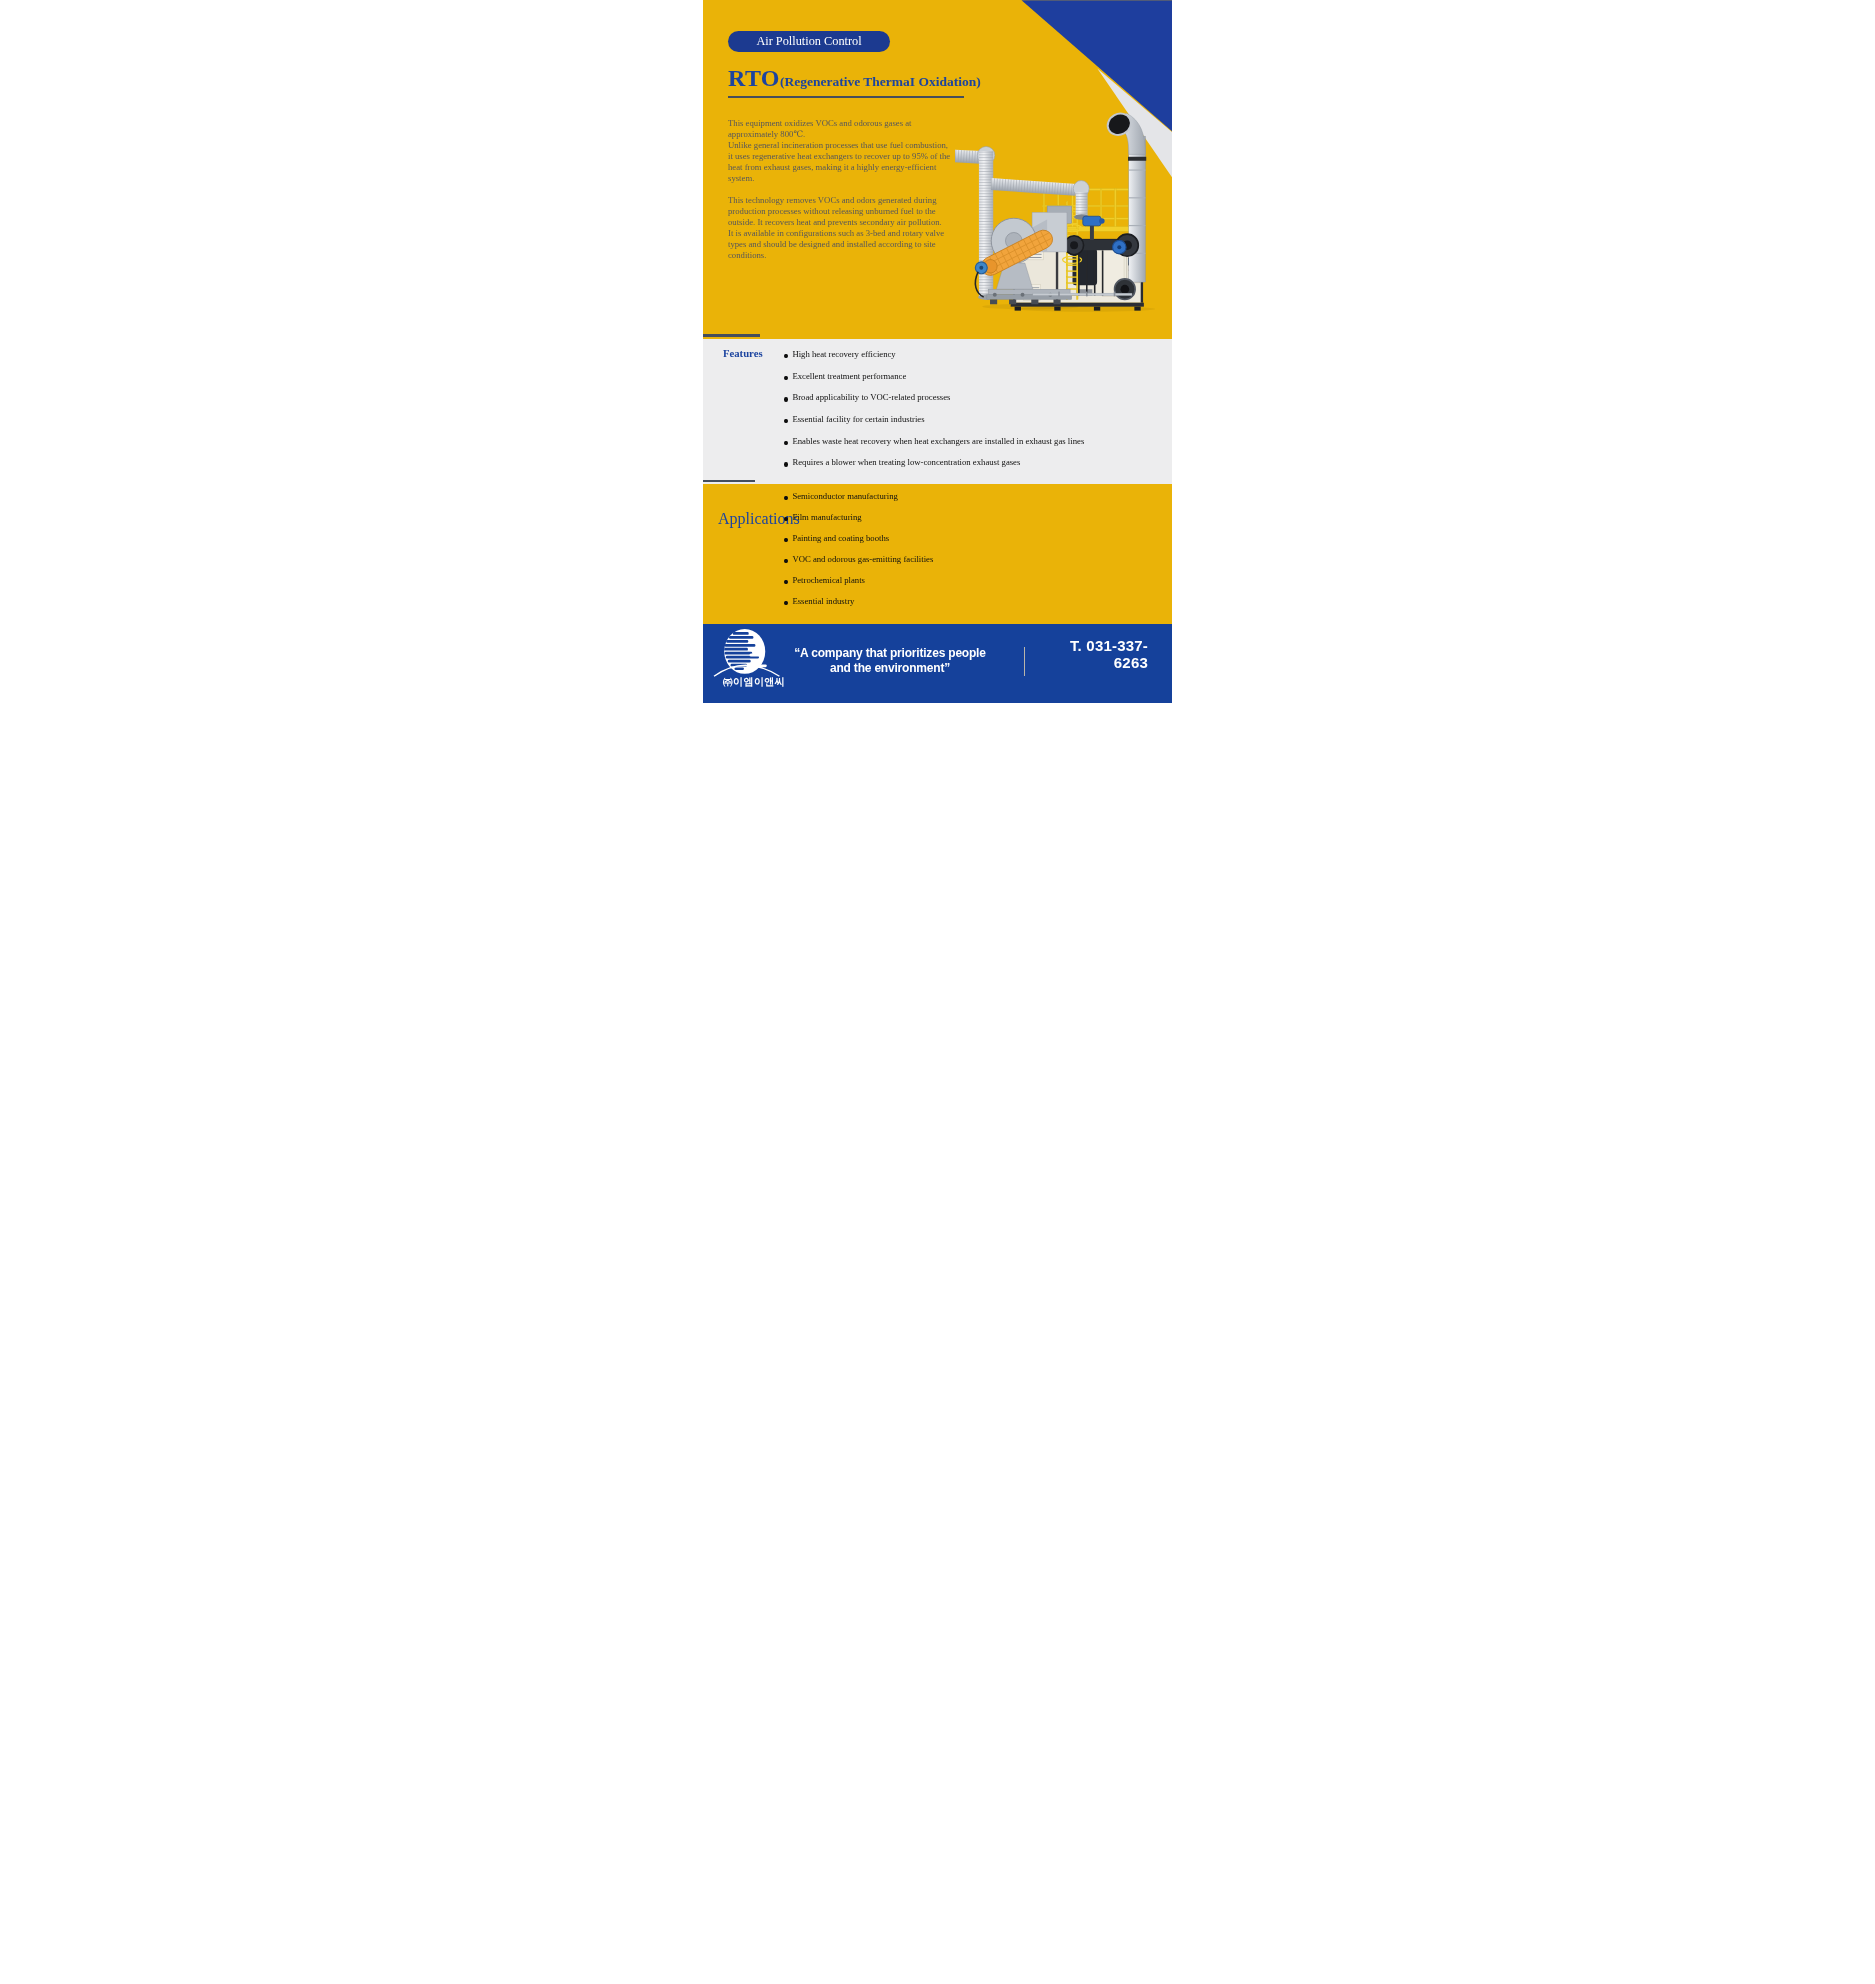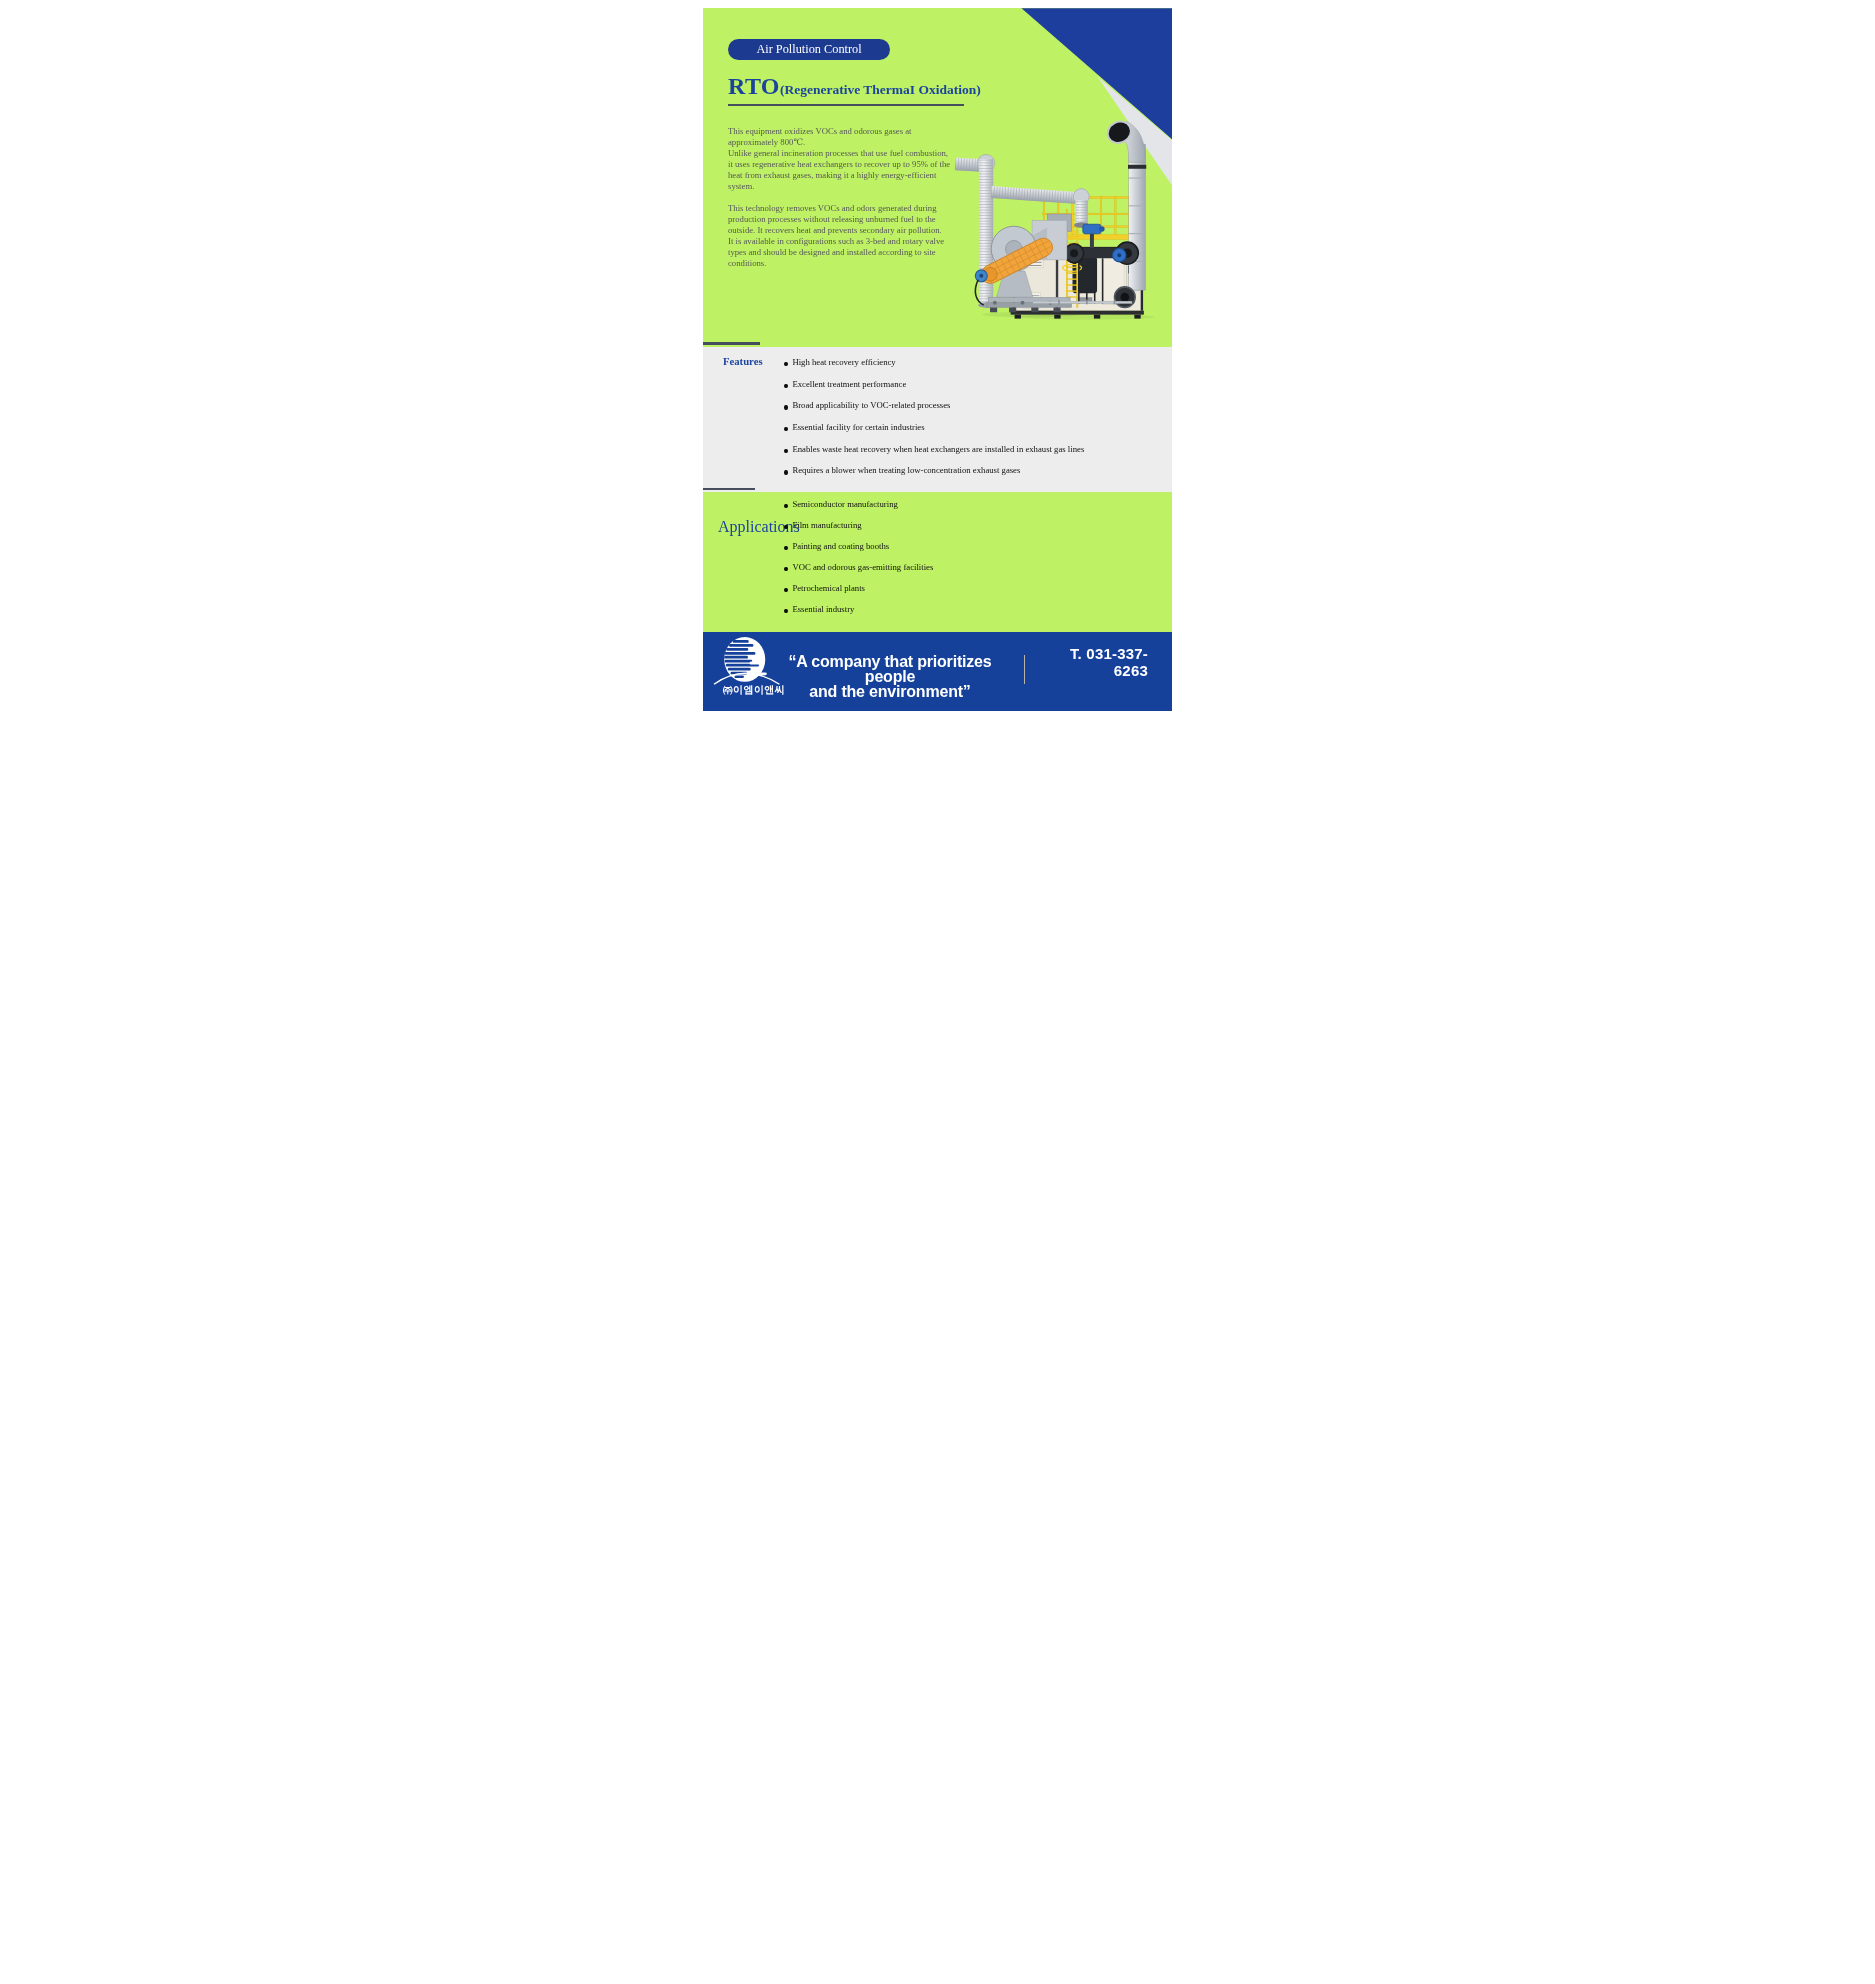--- a/index.html
+++ b/index.html
@@ -3,21 +3,21 @@
 <meta charset="utf-8">
 <style>
   :root{
     --navy_triangle:#1e3e9e; --pill_navy:#1c3a90; --heading_blue:#1c449f;
     --footer_blue:#15419b; --body_gray:#57575a; --bar_slate:#454e5c;
     --features_bg:#ededee; --equipment_yellow:#f2cf2a; --equipment_orange:#f1a43c;
   }
   *{margin:0;padding:0;box-sizing:border-box}
   html,body{background:#ffffff}
   body{font-family:"Liberation Serif","DejaVu Serif",serif}
-  .page{position:relative;width:469px;height:703px;background:#bef264;overflow:hidden;margin:8px auto}
+  .page{position:relative;width:469px;height:703px;background:#eab308;overflow:hidden;margin:0 auto}
 
   .corner-svg{position:absolute;top:0;left:0;pointer-events:none}
 
   .pill{position:absolute;left:25px;top:31px;width:162px;height:21px;border-radius:10.7px;
     background:var(--pill_navy);color:#fff;font-size:12.3px;text-align:center;line-height:20.6px;
     font-family:"Liberation Serif","DejaVu Serif",serif}
 
   .title{position:absolute;left:25px;top:66px;color:var(--heading_blue);white-space:nowrap;line-height:1}
   .title .rto{font-size:24px;font-weight:700;letter-spacing:0.4px}
   .title .rto-sub{font-size:13.5px;font-weight:700}
@@ -40,21 +40,21 @@
   .apps-list .bullet-item{margin-bottom:10px}
 
   .bullet-item{display:flex;align-items:center;font-size:8.7px;line-height:11px;color:#101010}
   .bullet-item .dot{flex:none;width:3.6px;height:4.4px;border-radius:50%;background:#0d0d0d;margin:3.2px 4.8px 0 0}
 
   .footer{position:absolute;left:0;top:624px;width:469px;height:80px;background:var(--footer_blue);
     font-family:"Liberation Sans","DejaVu Sans",sans-serif;color:#fff}
   .logo-svg{position:absolute;left:11px;top:3.2px;overflow:visible}
   .logo-text{position:absolute;left:7.1px;top:51px;width:75px;text-align:right;font-size:10px;font-weight:700;
     letter-spacing:0.4px;white-space:nowrap}
-  .tagline{position:absolute;left:84px;top:22px;width:206px;text-align:center;font-size:16px;font-weight:700;line-height:15px;letter-spacing:-0.2px}
+  .tagline{position:absolute;left:84px;top:22px;width:206px;text-align:center;font-size:12px;font-weight:700;line-height:15px;letter-spacing:-0.2px}
   .footer-divider{position:absolute;left:321px;top:22.6px;width:1.2px;height:29px;background:#b9b5aa}
   .phone{position:absolute;left:338px;top:13px;width:107px;text-align:right;font-size:15px;font-weight:700;letter-spacing:0.2px;
     color:#fff;text-decoration:none;display:block}
 </style>
 </head>
 <body>
 
 <div class="page">
 
   <svg class="corner-svg" width="469" height="183" viewBox="0 0 1181 460">

